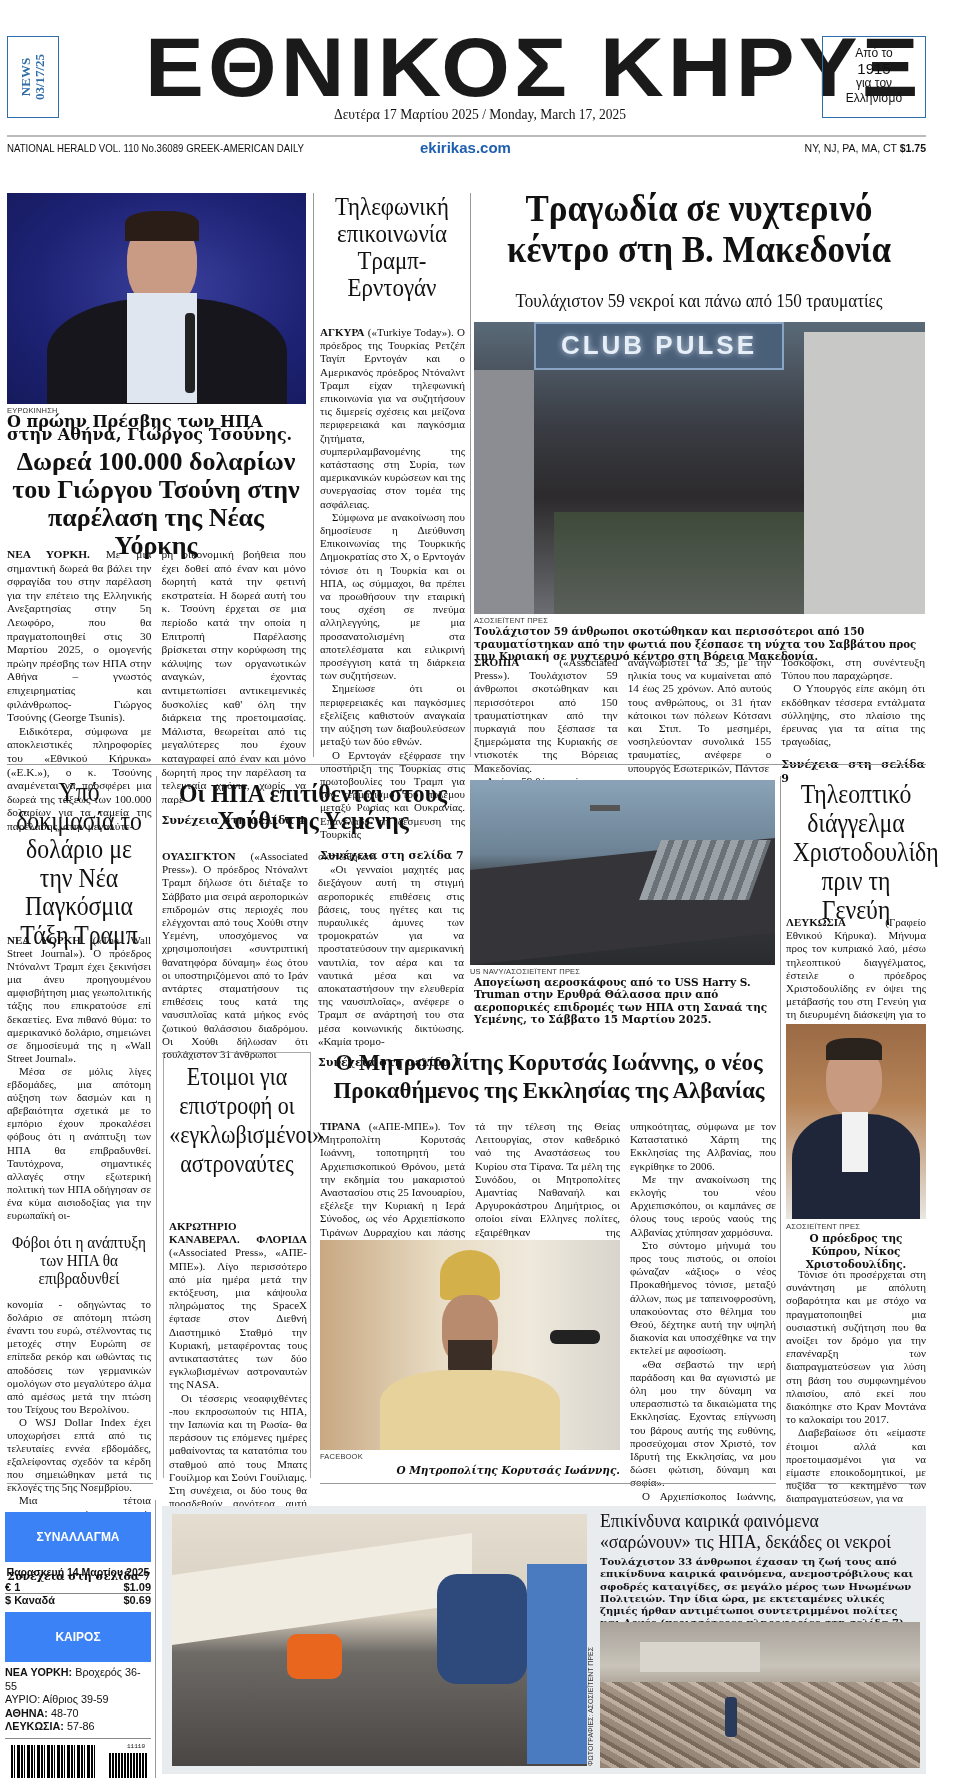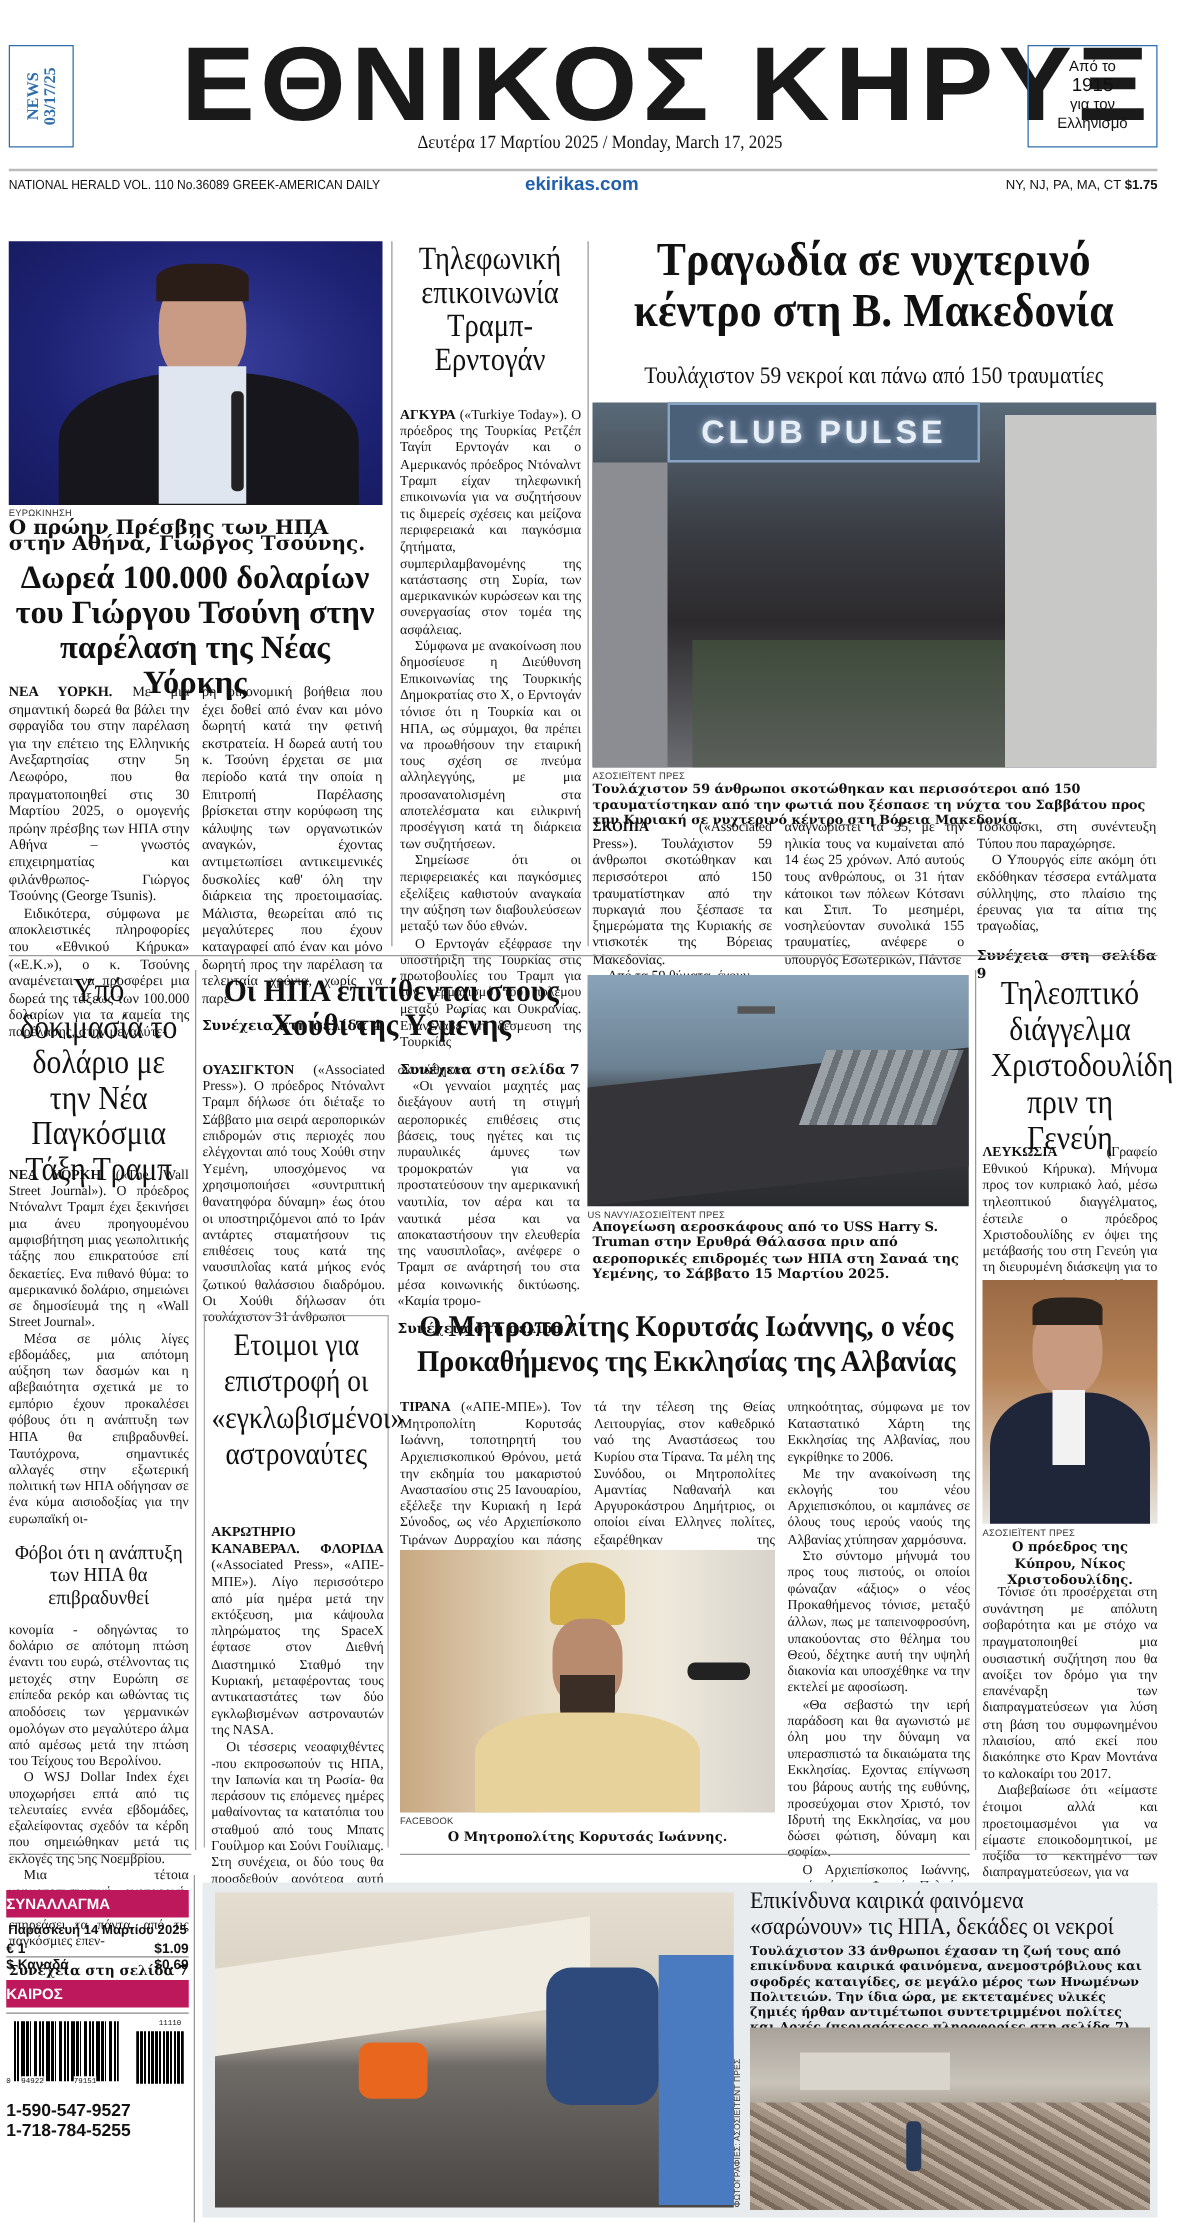--- a/index.html
+++ b/index.html
@@ -16,21 +16,21 @@
 .body p.noi{text-indent:0}
 .body b{font-weight:bold}
 .cont{font-family:"DejaVu Serif",serif;font-weight:bold;font-size:11px}
 .credit{font-family:"Liberation Sans",sans-serif;font-size:7.5px;color:#333;text-align:left;letter-spacing:.2px}
 .caption{font-family:"DejaVu Serif",serif;font-weight:bold;font-size:10.5px;line-height:13px}
 .h-bold{font-family:"Liberation Serif",serif;font-weight:bold;text-align:center;line-height:1.08}
 .h-light{font-family:"Liberation Serif",serif;font-weight:normal;text-align:center;line-height:1.08;transform:scaleX(.88)}
 .photo{overflow:hidden}
 .cols{display:flex;gap:10px}
 .cols>div{flex:1}
-.bluebar{background:#be185d;color:#fff;font-family:"Liberation Sans",sans-serif;font-weight:bold;font-size:12px;padding:4px 0}
+.bluebar{background:#3b82f6;color:#fff;font-family:"Liberation Sans",sans-serif;font-weight:bold;text-align:center;font-size:12px;padding:18px 0}
 </style>
 </head>
 <body>
 
 <div class="abs masthead-box serif" style="left:7px;top:36px;width:52px;height:82px;">
   <div style="position:absolute;left:50%;top:50%;transform:translate(-50%,-50%) rotate(-90deg);white-space:nowrap;text-align:center;font-weight:bold;font-size:13px;line-height:14px;">
     <div>NEWS</div>
     <div>03/17/25</div>
   </div>
 </div>
@@ -187,21 +187,21 @@
   </div>
 </div>
 <div class="abs photo" style="left:320px;top:1240px;width:300px;height:210px;background:linear-gradient(90deg,#c8a882 0%,#e8dcc4 40%,#efe9dc 70%,#d8d4cc 100%);">
   <div style="position:absolute;left:120px;top:10px;width:60px;height:50px;border-radius:50% 50% 10% 10%;background:#d4b04a;"></div>
   <div style="position:absolute;left:122px;top:55px;width:56px;height:70px;border-radius:40%;background:#b88a6e;"></div>
   <div style="position:absolute;left:128px;top:100px;width:44px;height:45px;border-radius:0 0 40% 40%;background:#3a2e26;"></div>
   <div style="position:absolute;left:60px;top:130px;width:180px;height:80px;border-radius:40% 40% 0 0;background:#e6d29a;"></div>
   <div style="position:absolute;left:230px;top:90px;width:50px;height:14px;background:#222;border-radius:6px;"></div>
 </div>
 <div class="abs credit" style="left:320px;top:1452px;width:300px;">FACEBOOK</div>
-<div class="abs caption" style="left:320px;top:1464px;width:300px;text-align:center;font-size:10.5px;">Ο Μητροπολίτης Κορυτσάς Ιωάννης.</div>
+<div class="abs caption" style="left:320px;top:1464px;width:300px;text-align:right;font-size:10.5px;font-style:italic;">Ο Μητροπολίτης Κορυτσάς Ιωάννης.</div>
 <div class="abs body" style="left:630px;top:1120px;width:146px;font-size:11px;line-height:13.2px;">
   <p class="noi">υπηκοότητας, σύμφωνα με τον Καταστατικό Χάρτη της Εκκλησίας της Αλβανίας, που εγκρίθηκε το 2006.</p>
   <p>Με την ανακοίνωση της εκλογής του νέου Αρχιεπισκόπου, οι καμπάνες σε όλους τους ιερούς ναούς της Αλβανίας χτύπησαν χαρμόσυνα.</p>
   <p>Στο σύντομο μήνυμά του προς τους πιστούς, οι οποίοι φώναζαν «άξιος» ο νέος Προκαθήμενος τόνισε, μεταξύ άλλων, πως με ταπεινοφροσύνη, υπακούοντας στο θέλημα του Θεού, δέχτηκε αυτή την υψηλή διακονία και υποσχέθηκε να την εκτελεί με αφοσίωση.</p>
   <p>«Θα σεβαστώ την ιερή παράδοση και θα αγωνιστώ με όλη μου την δύναμη να υπερασπιστώ τα δικαιώματα της Εκκλησίας. Εχοντας επίγνωση του βάρους αυτής της ευθύνης, προσεύχομαι στον Χριστό, τον Ιδρυτή της Εκκλησίας, να μου δώσει φώτιση, δύναμη και σοφία».</p>
   <p>Ο Αρχιεπίσκοπος Ιωάννης, κατά κόσμον Φατμίρ Πελούσι, γεννήθηκε το 1956 στην Κορυ-</p>
   <div class="cont" style="margin-top:8px;">Συνέχεια στη σελίδα 9</div>
 </div>
 <div class="abs rule" style="left:320px;top:1483px;width:456px;height:1px;background:#999;"></div>
 
@@ -210,20 +210,26 @@
   <div style="text-align:center;font-weight:bold;font-size:10.5px;margin:4px 0 3px;">Παρασκευή 14 Μαρτίου 2025</div>
   <div style="display:flex;justify-content:space-between;font-weight:bold;font-size:11px;border-bottom:1px solid #888;">
     <span>€ 1</span>
       <span>$1.09</span>
   </div>
   <div style="display:flex;justify-content:space-between;font-weight:bold;font-size:11px;">
     <span>$ Καναδά</span>
       <span>$0.69</span>
   </div>
   <div class="bluebar" style="margin-top:6px;">ΚΑΙΡΟΣ</div>
+  <div style="font-size:10.8px;line-height:13.5px;margin-top:4px;">
+    <div><b>ΝΕΑ ΥΟΡΚΗ:</b><span> Βροχερός 36-55</span></div>
+    <div><span>ΑΥΡΙΟ:</span><span> Αίθριος 39-59</span></div>
+    <div><b>ΑΘΗΝΑ:</b><span> 48-70</span></div>
+    <div><b>ΛΕΥΚΩΣΙΑ:</b><span> 57-86</span></div>
+  </div>
   <div style="border-top:1px solid #888;margin-top:4px;padding-top:6px;position:relative;height:62px;">
     <div style="position:absolute;left:6px;top:6px;width:84px;height:48px;background:repeating-linear-gradient(90deg,#000 0 2px,#fff 2px 3px,#000 3px 4px,#fff 4px 6px,#000 6px 9px,#fff 9px 10px);"></div>
     <div style="position:absolute;left:104px;top:14px;width:38px;height:42px;background:repeating-linear-gradient(90deg,#000 0 2px,#fff 2px 3px,#000 3px 5px,#fff 5px 6px);"></div>
     <span style="position:absolute;left:0;top:50px;font-size:6px;font-family:'Liberation Mono',monospace;">0</span>
     <span style="position:absolute;left:12px;top:50px;font-size:6px;font-family:'Liberation Mono',monospace;background:#fff;">94922</span>
     <span style="position:absolute;left:54px;top:50px;font-size:6px;font-family:'Liberation Mono',monospace;background:#fff;">79151</span>
     <span style="position:absolute;left:122px;top:4px;font-size:6px;font-family:'Liberation Mono',monospace;">11110</span>
   </div>
   <div style="font-weight:bold;font-size:14px;margin-top:8px;">1-590-547-9527</div>
   <div style="font-weight:bold;font-size:14px;">1-718-784-5255</div>

